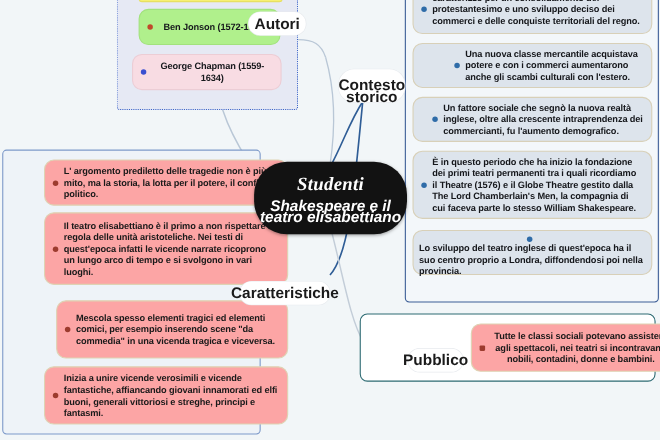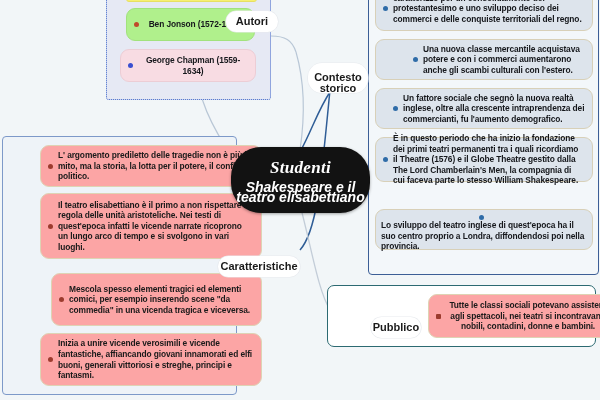--- a/index.html
+++ b/index.html
@@ -78,21 +78,21 @@
   .yellowbar{
     position:absolute;left:126px;top:-14px;width:129px;height:14px;
     background:#f7f072;border-radius:3px;border:1px solid #e7e062;
   }
 
   
   .pill{
     position:absolute;box-sizing:border-box;
     background:#ffffff;border-radius:14px;
     display:flex;align-items:center;justify-content:center;
-    font-size:11px;font-weight:700;color:#1a1a1a;
+    font-size:14px;font-weight:700;color:#1a1a1a;
     text-align:center;line-height:10.4px;
     box-shadow:0 0 0 0.6px #e7eaee;
   }
 
   
   .central{
     position:absolute;left:231px;top:147px;width:139px;height:66px;
     background:#121212;border-radius:30px;
     display:flex;flex-direction:column;align-items:center;justify-content:center;
     color:#ffffff;box-shadow:0 1px 3px rgba(0,0,0,.35);
@@ -161,21 +161,21 @@
   <div class="box steel" style="left:375px;top:39px;width:218px;height:41px;padding-left:35px;">
     <span class="bullet"></span>
     <span class="txt">Una nuova classe mercantile acquistava potere e con i commerci aumentarono anche gli scambi culturali con l'estero.</span>
   </div>
 
   <div class="box steel" style="left:375px;top:88px;width:218px;height:41px;padding-left:15px;">
     <span class="bullet"></span>
     <span class="txt">Un fattore sociale che segnò la nuova realtà inglese, oltre alla crescente intraprendenza dei commercianti, fu l'aumento demografico.</span>
   </div>
 
-  <div class="box steel" style="left:375px;top:137px;width:218px;height:45px;">
+  <div class="box steel" style="left:375px;top:137px;width:218px;height:62px;">
     <span class="bullet"></span>
     <span class="txt">È in questo periodo che ha inizio la fondazione dei primi teatri permanenti tra i quali ricordiamo il Theatre (1576) e il Globe Theatre gestito dalla The Lord Chamberlain's Men, la compagnia di cui faceva parte lo stesso William Shakespeare.</span>
   </div>
 
   <div class="box steel" style="left:375px;top:209px;width:218px;height:41px;flex-direction:column;">
     <span class="bullet"></span>
     <span class="txt">Lo sviluppo del teatro inglese di quest'epoca ha il suo centro proprio a Londra, diffondendosi poi nella provincia.</span>
   </div>
 
   <div class="pill" style="left:308px;top:63px;width:60px;height:30px;align-items:flex-end;">

